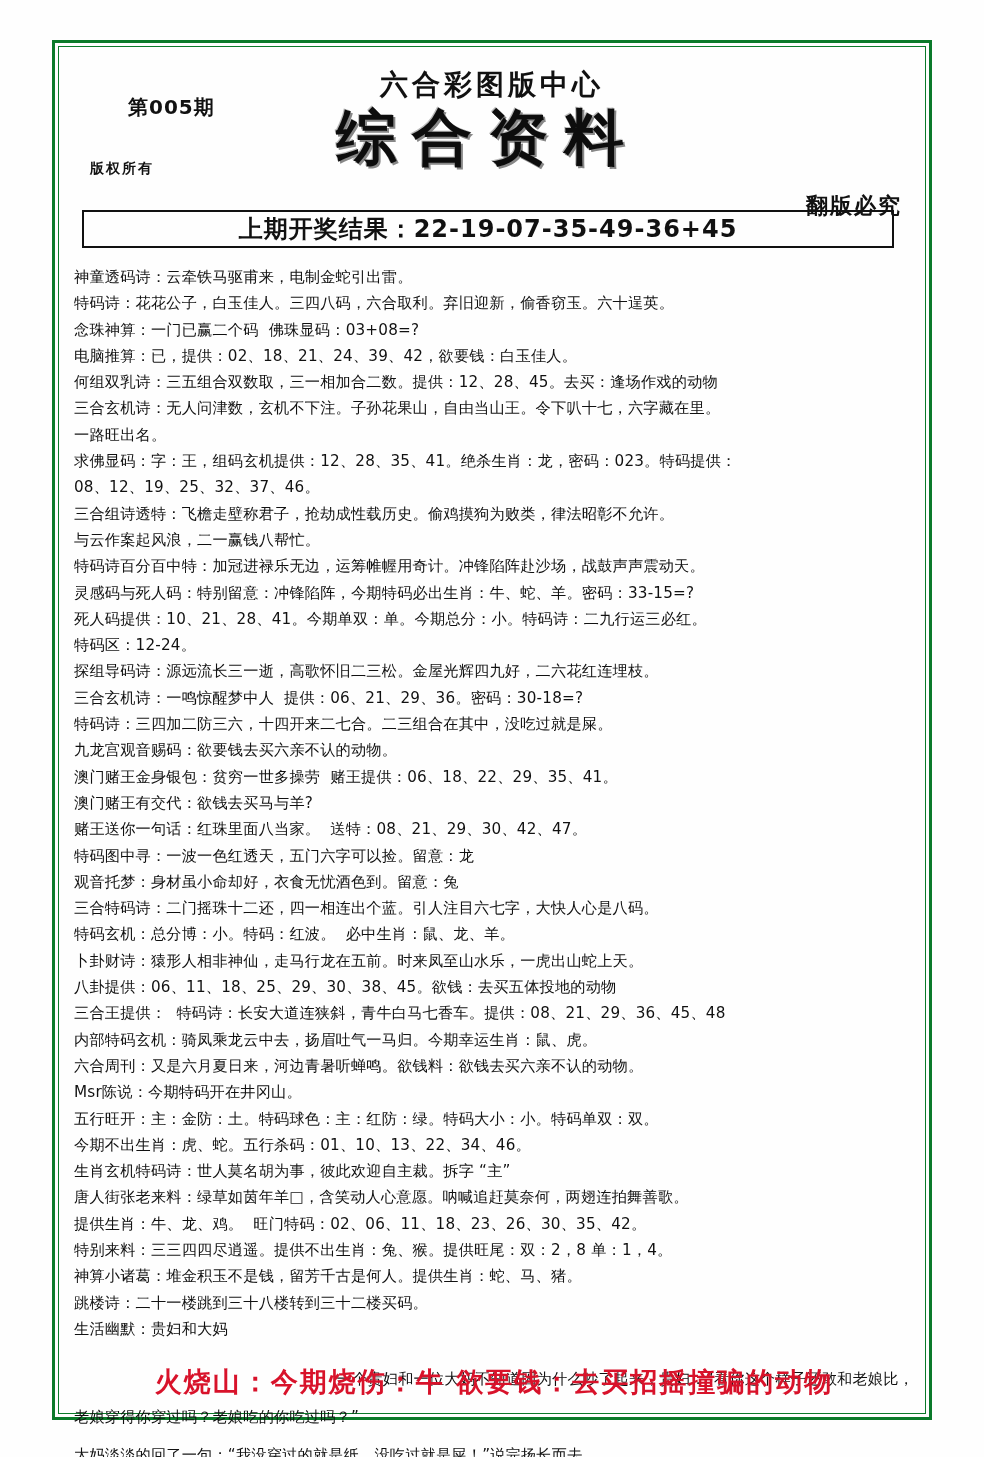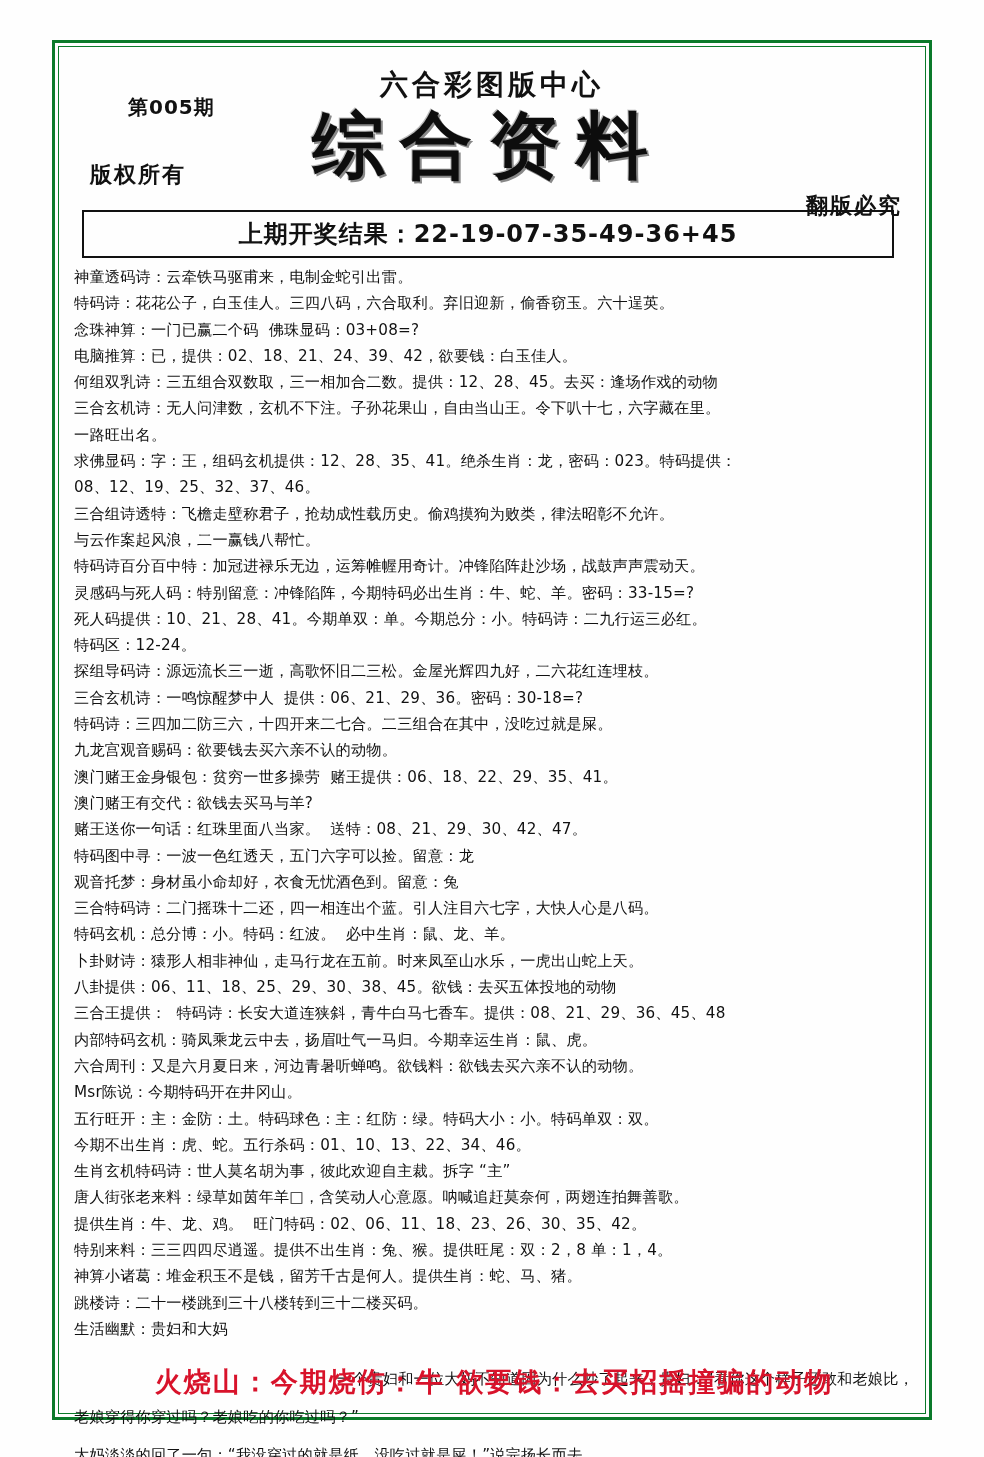--- a/index.html
+++ b/index.html
@@ -56,21 +56,21 @@
     top: 42px;
     font-size: 20px;
     font-weight: bold;
     color: #111;
     letter-spacing: 1px;
   }
   .copyright-left {
     position: absolute;
     left: 26px;
     top: 108px;
-    font-size: 22px;
+    font-size: 14px;
     font-weight: bold;
     color: #111;
     letter-spacing: 2px;
     font-family: Liberation Serif, serif;
   }
   .copyright-right {
     position: absolute;
     right: 18px;
     top: 110px;
     font-size: 22px;
@@ -89,34 +89,34 @@
     font-weight: bold;
     color: #111;
     letter-spacing: 4px;
   }
   .big-title {
     position: absolute;
     left: 0;
     right: 8px;
     top: 46px;
     text-align: center;
-    font-size: 72px;
+    font-size: 60px;
     font-weight: bold;
     color: #0d0d0d;
     letter-spacing: 16px;
     text-shadow: 2px 2px 0 #888, -1px -1px 0 #bbb;
     font-family: Liberation Serif, serif;
   }
   
   .result-box {
     position: absolute;
     left: 18px;
     top: 158px;
     width: 812px;
-    height: 48px;
+    height: 38px;
     border: 2px solid #111;
     box-sizing: border-box;
     display: flex;
     align-items: center;
     justify-content: center;
   }
   .result-text {
     font-size: 24px;
     font-weight: bold;
     color: #111;

